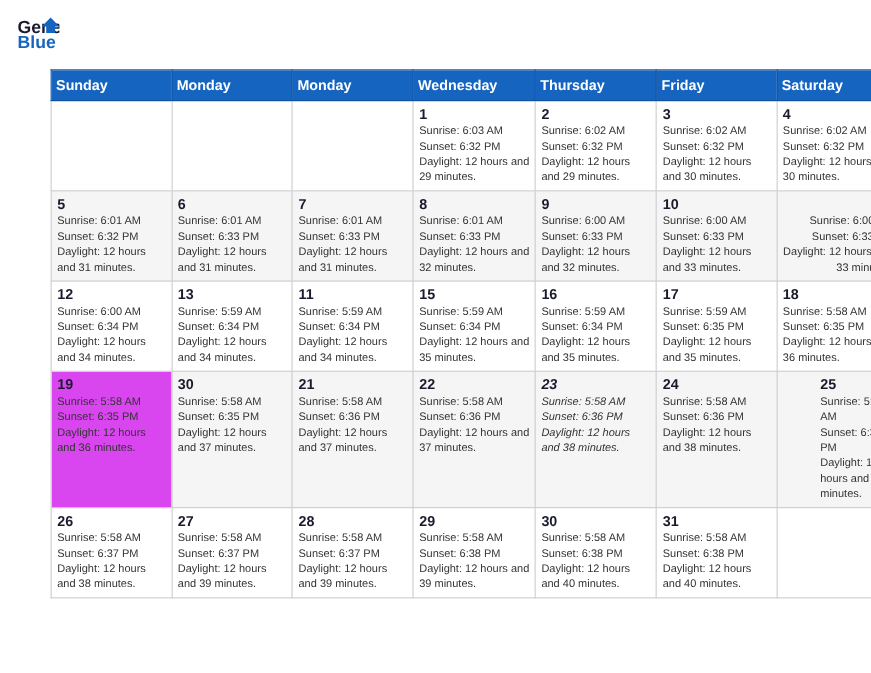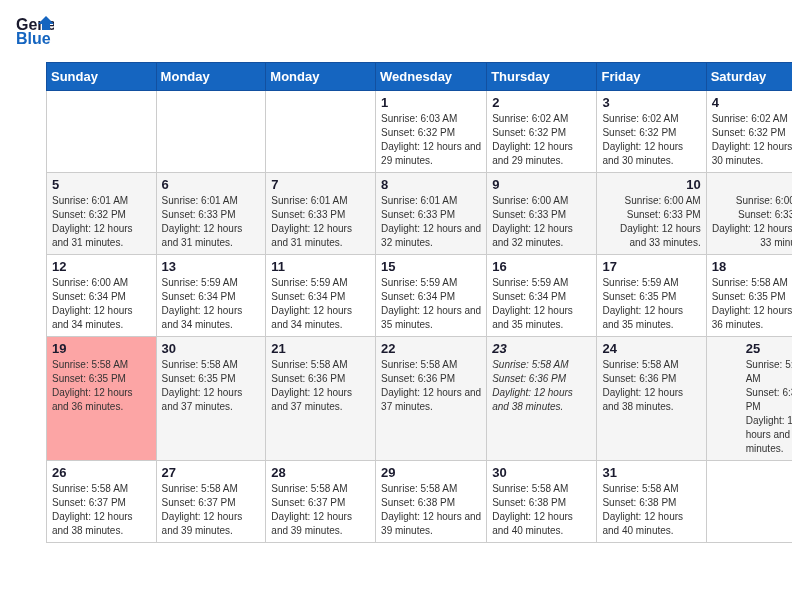--- a/index.html
+++ b/index.html
@@ -143,21 +143,21 @@
           <div class="day-info">Sunrise: 6:01 AM<br>Sunset: 6:33 PM<br>Daylight: 12 hours and 31 minutes.</div>
         </td>
         <td style="background: rgb(245, 245, 245);">
           <div class="day-number">8</div>
           <div class="day-info">Sunrise: 6:01 AM<br>Sunset: 6:33 PM<br>Daylight: 12 hours and 32 minutes.</div>
         </td>
         <td style="background: rgb(245, 245, 245);">
           <div class="day-number">9</div>
           <div class="day-info">Sunrise: 6:00 AM<br>Sunset: 6:33 PM<br>Daylight: 12 hours and 32 minutes.</div>
         </td>
-        <td style="background: rgb(245, 245, 245); text-align: right;">
+        <td style="background: rgb(245, 245, 245);">
           <div class="day-number">10</div>
           <div class="day-info">Sunrise: 6:00 AM<br>Sunset: 6:33 PM<br>Daylight: 12 hours and 33 minutes.</div>
         </td>
         <td style="background: rgb(245, 245, 245); text-align: right;">
           <div class="day-number">11</div>
           <div class="day-info">Sunrise: 6:00 AM<br>Sunset: 6:33 PM<br>Daylight: 12 hours and 33 minutes.</div>
         </td>
       </tr>
       <tr>
         <td>
@@ -183,21 +183,21 @@
         <td>
           <div class="day-number">17</div>
           <div class="day-info">Sunrise: 5:59 AM<br>Sunset: 6:35 PM<br>Daylight: 12 hours and 35 minutes.</div>
         </td>
         <td>
           <div class="day-number">18</div>
           <div class="day-info">Sunrise: 5:58 AM<br>Sunset: 6:35 PM<br>Daylight: 12 hours and 36 minutes.</div>
         </td>
       </tr>
       <tr style="background: rgb(245, 245, 245);">
-        <td style="background: #fca5a5;">
+        <td style="background: #d946ef;">
           <div class="day-number">19</div>
           <div class="day-info">Sunrise: 5:58 AM<br>Sunset: 6:35 PM<br>Daylight: 12 hours and 36 minutes.</div>
         </td>
         <td style="background: rgb(245, 245, 245);">
           <div class="day-number">30</div>
           <div class="day-info">Sunrise: 5:58 AM<br>Sunset: 6:35 PM<br>Daylight: 12 hours and 37 minutes.</div>
         </td>
         <td style="background: rgb(245, 245, 245);">
           <div class="day-number">21</div>
           <div class="day-info">Sunrise: 5:58 AM<br>Sunset: 6:36 PM<br>Daylight: 12 hours and 37 minutes.</div>

